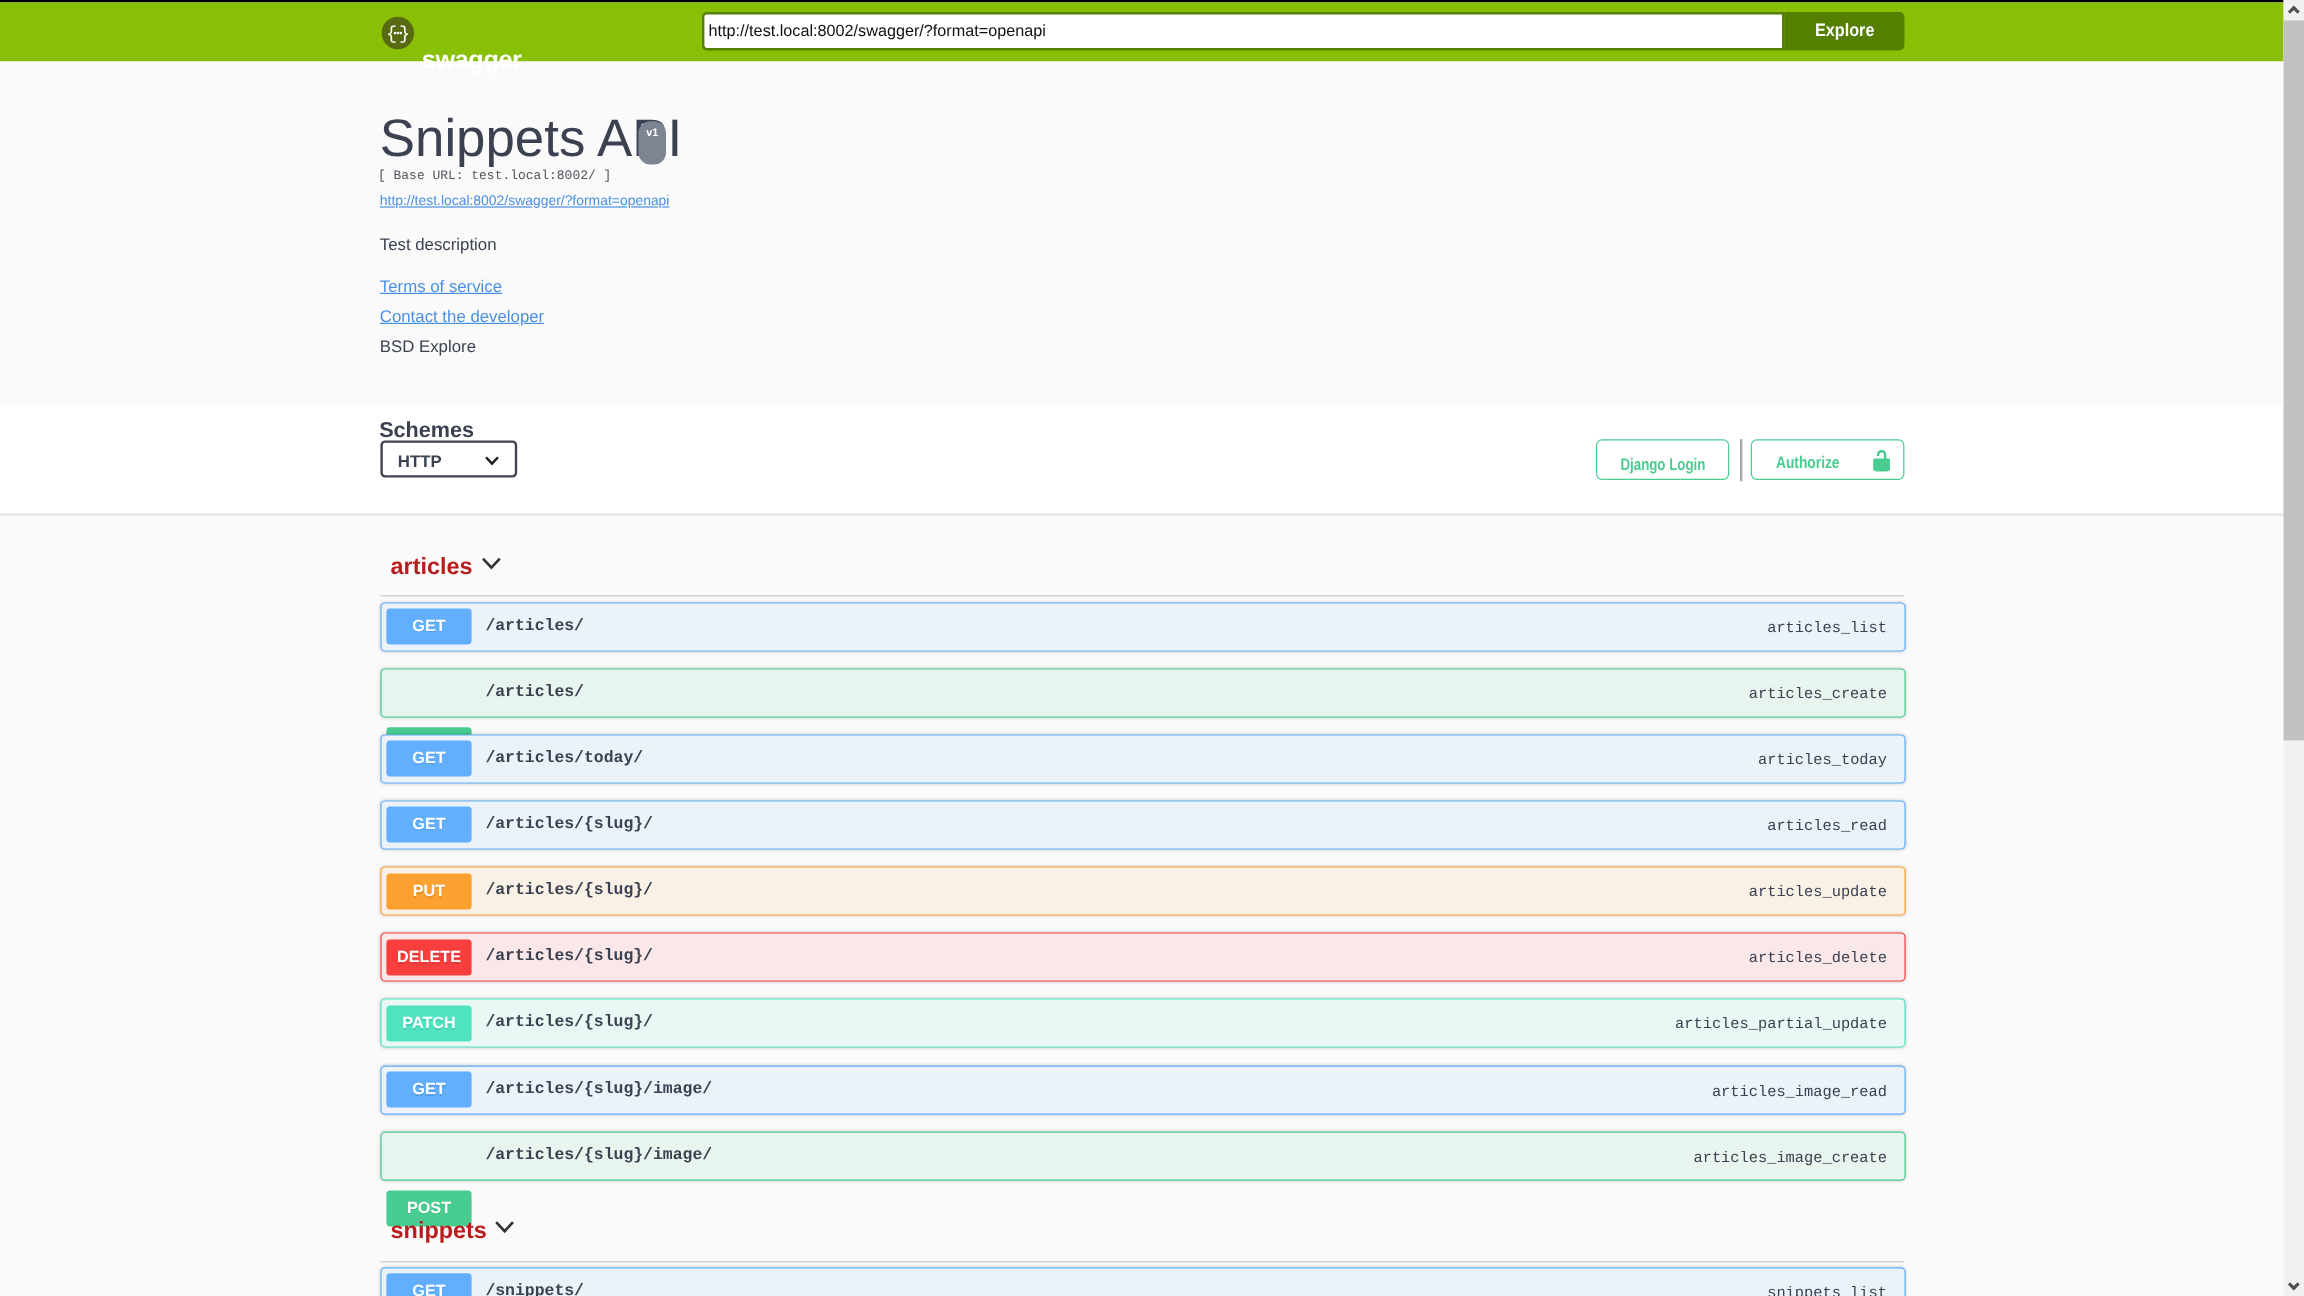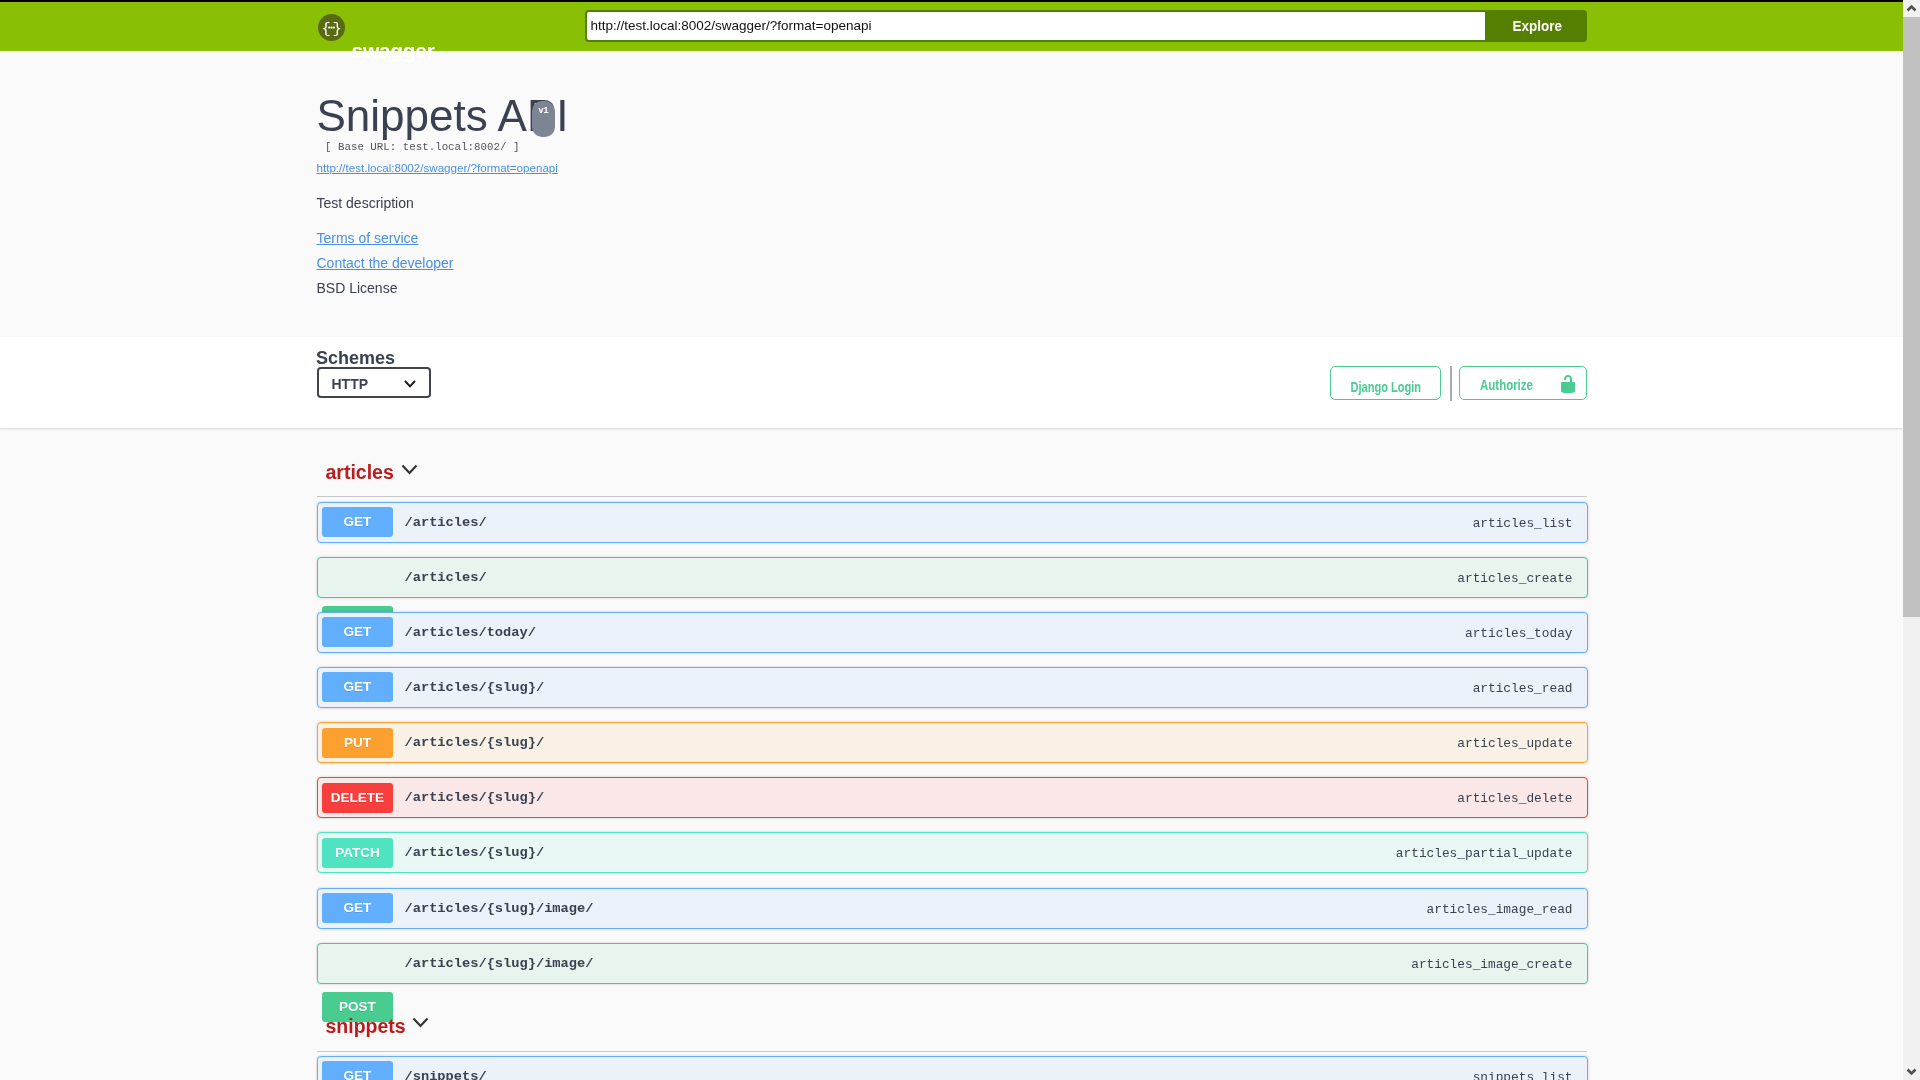--- a/index.html
+++ b/index.html
@@ -15,21 +15,21 @@
   #urltext { left:590.5px; top:18px; font-size:13.5px; color:#111; line-height:16px; }
   #explore { left:1486.5px; top:9.5px; width:100.5px; height:32.5px; background:#547f00;
     border-radius:0 4px 4px 0; }
   #exploretext { left:1486.5px; top:10px; width:100.5px; color:#fff; font-weight:700; font-size:15px;
     text-align:center; line-height:32px; transform:scaleX(.9); }
 
   
   #title { left:316.5px; top:97px; font-size:44px; font-weight:400; color:#3b4151; line-height:38px; }
   #vbadge { left:532px; top:101px; width:23px; height:36px; background:#7d8492; border-radius:10px;
     color:#fff; font-size:9px; font-weight:700; text-align:center; line-height:19px; }
-  #baseurl { left:325px; top:141px; font-family:"Liberation Mono",monospace; font-size:10.8px; color:#52555e; line-height:12px; }
+  #baseurl { left:315px; top:141px; font-family:"Liberation Mono",monospace; font-size:10.8px; color:#52555e; line-height:12px; }
   #mainlink { left:316.5px; top:160.5px; font-size:11.6px; color:#4990e2; text-decoration:underline; line-height:14px; }
   #descr { left:316.5px; top:195px; font-size:14px; color:#3b4151; line-height:16px; }
   #tos { left:316.5px; top:230px; font-size:14px; color:#4990e2; text-decoration:underline; line-height:16px; }
   #contact { left:316.5px; top:255px; font-size:14px; color:#4990e2; text-decoration:underline; line-height:16px; }
   #license { left:316.5px; top:280px; font-size:14px; color:#3b4151; line-height:16px; }
 
   
   #schemebar { left:0; top:336.5px; width:1903px; height:91.5px; background:#fff;
     box-shadow:0 1px 2px 0 rgba(0,0,0,.15); }
   #schemelbl { left:316px; top:351px; font-size:18px; font-weight:700; color:#3b4151; line-height:14px; }
@@ -95,21 +95,21 @@
 <div class="abs" id="explore"></div>
 <div class="abs" id="exploretext">Explore</div>
 
 <div class="abs" id="title">Snippets API</div>
 <div class="abs" id="vbadge">v1</div>
 <div class="abs" id="baseurl">[ Base URL: test.local:8002/ ]</div>
 <div class="abs" id="mainlink">http://test.local:8002/swagger/?format=openapi</div>
 <div class="abs" id="descr">Test description</div>
 <div class="abs" id="tos">Terms of service</div>
 <div class="abs" id="contact">Contact the developer</div>
-<div class="abs" id="license">BSD License</div>
+<div class="abs" id="license">BSD Explore</div>
 
 <div class="abs" id="schemebar"></div>
 <div class="abs" id="schemelbl">Schemes</div>
 <div class="abs" id="schemesel">
   <span>HTTP</span>
   <svg width="12" height="8" viewBox="0 0 12 8">
       <path d="M1 1 L6 6.4 L11 1" stroke="#1b1b1b" stroke-width="2" fill="none"></path>
     </svg>
 </div>
 <div class="abs gbtn" id="djbtn"></div>

